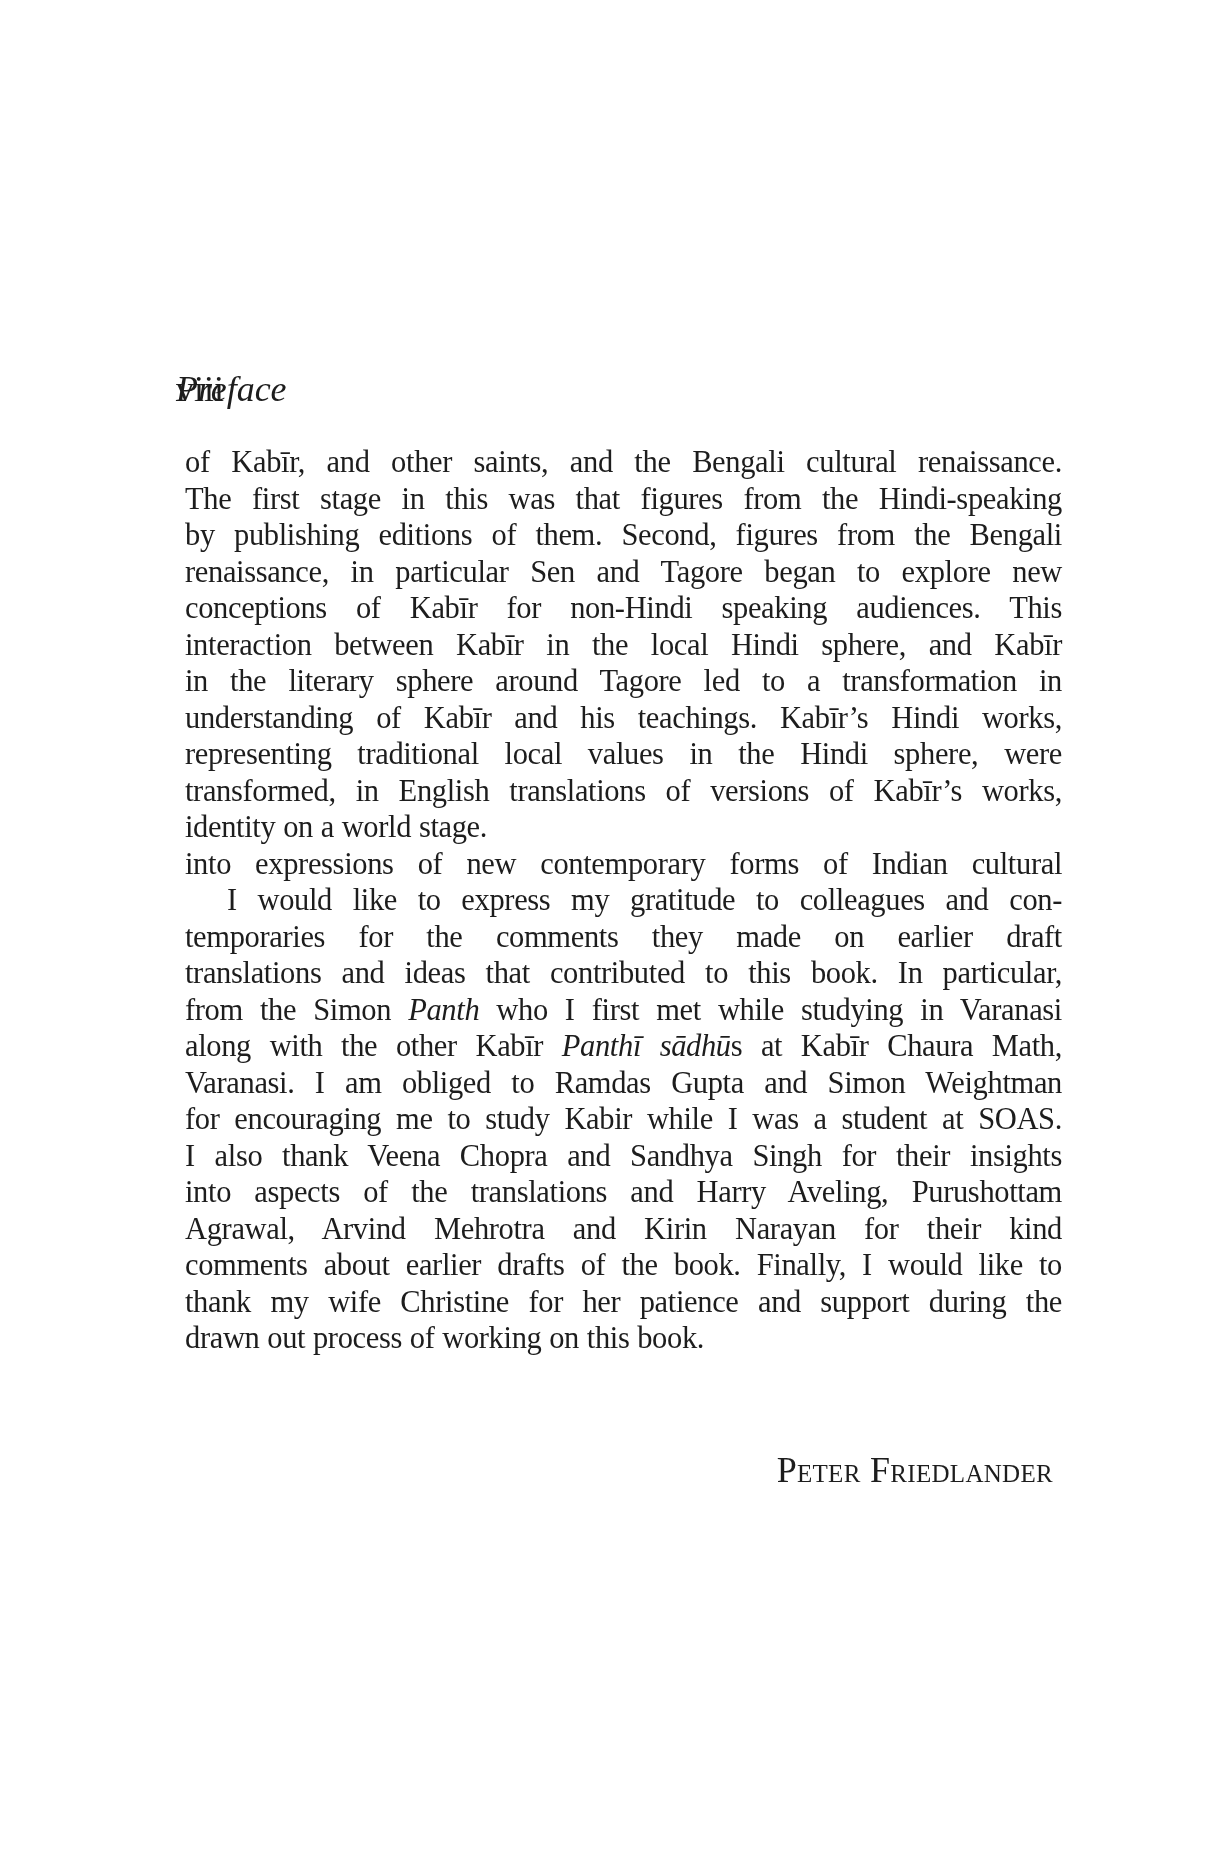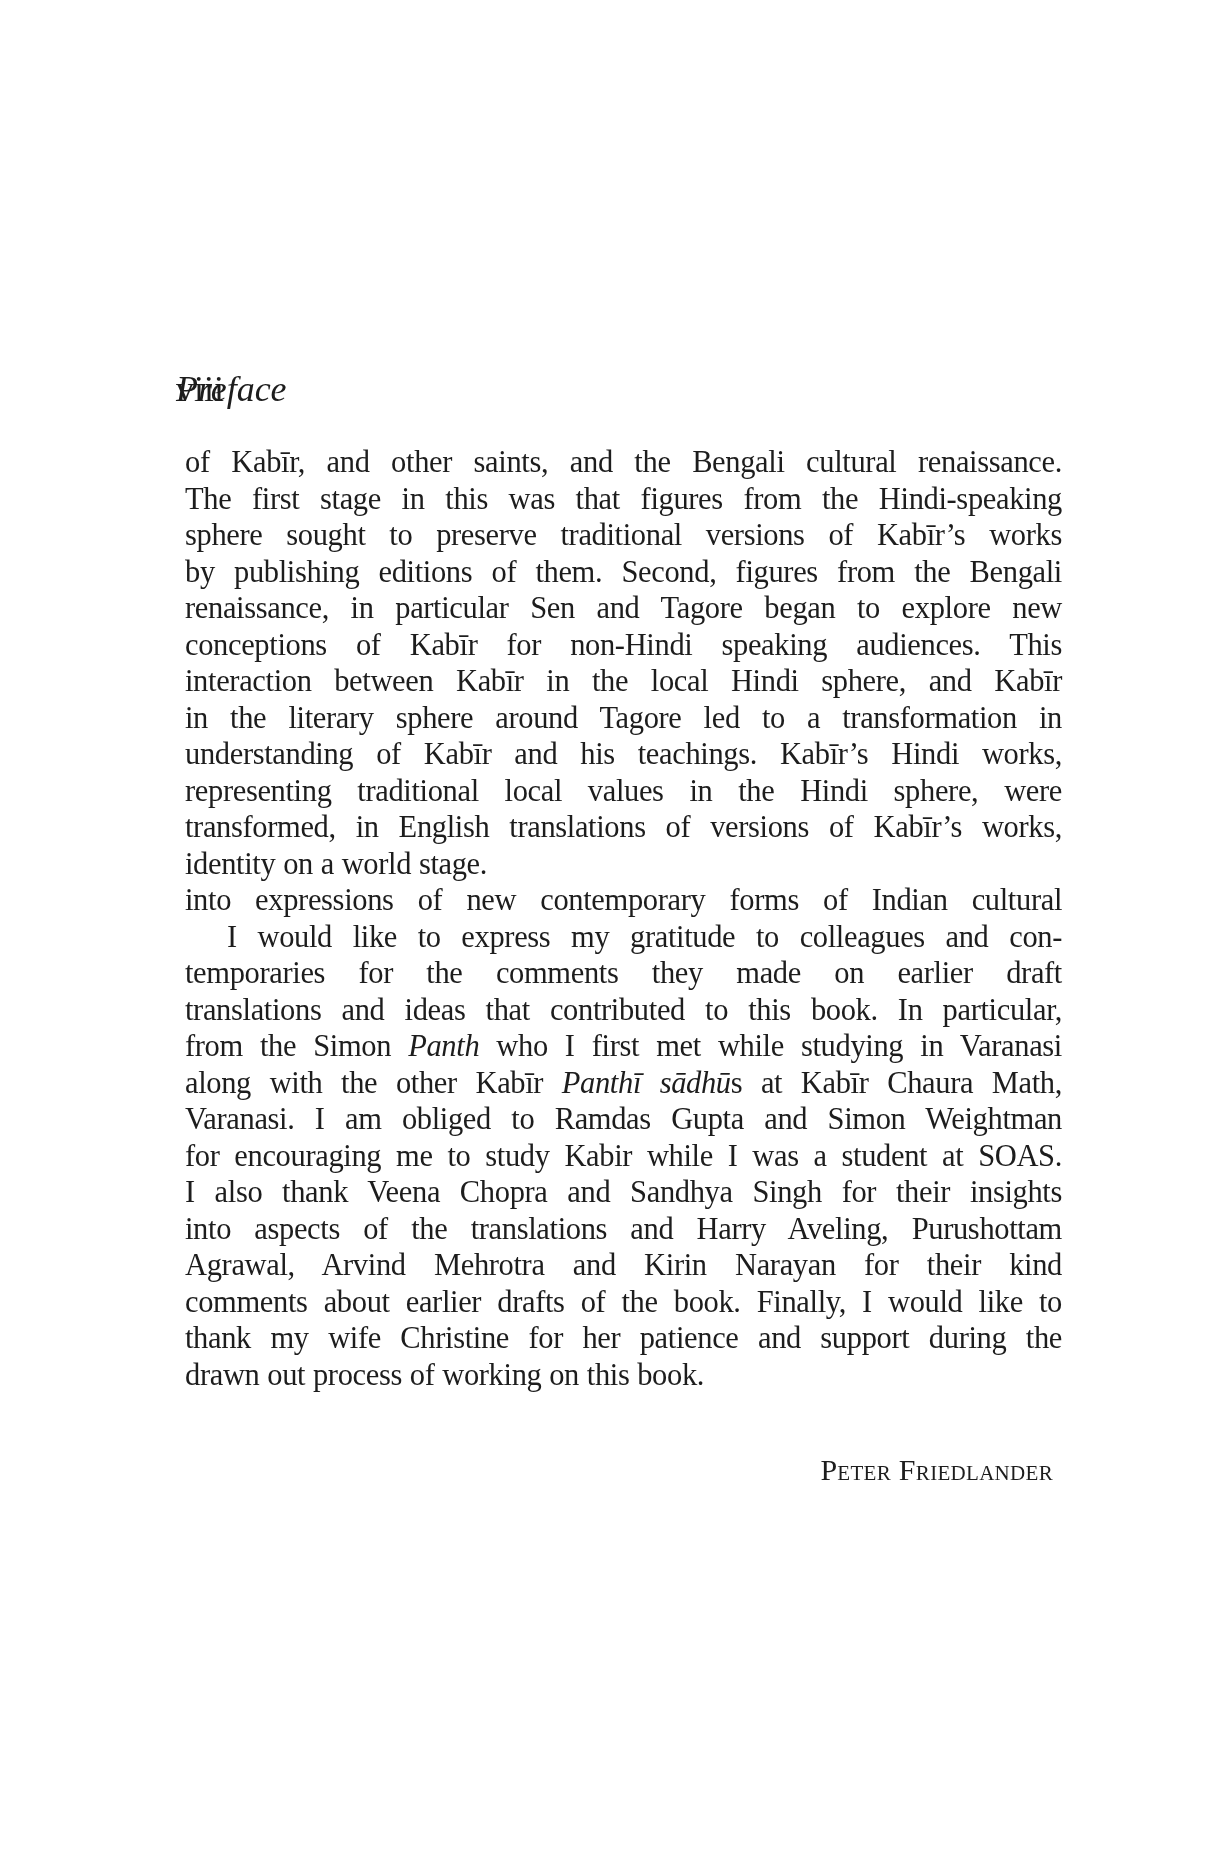--- a/index.html
+++ b/index.html
@@ -70,40 +70,39 @@
     .line.indent {
       padding-left: 42px;
     }
     .seg-italic {
       font-style: italic;
     }
     .signature {
       position: absolute;
       top: 1452px;
       right: 0;
-      font-size: 30px;
+      font-size: 36px;
       line-height: 36px;
       font-variant: small-caps;
       letter-spacing: 0.3px;
     }
   </style>
 </head>
 <body>
 
 <div class="page">
   <div class="running-head">
     <span class="folio">viii</span>
     <span class="running-title">Preface</span>
   </div>
 
   <div class="body-text" id="body-text">
       <div>
         <span class="line"><span>of Kabīr, and other saints, and the Bengali cultural renaissance.</span></span>
         <span class="line"><span>The first stage in this was that figures from the Hindi-speaking</span></span>
-        <span class="line"><span>sphere sought to preserve traditional versions of Kabīr’s works</span></span>
         <span class="line"><span>by publishing editions of them. Second, figures from the Bengali</span></span>
         <span class="line"><span>renaissance, in particular Sen and Tagore began to explore new</span></span>
         <span class="line"><span>conceptions of Kabīr for non-Hindi speaking audiences. This</span></span>
         <span class="line"><span>interaction between Kabīr in the local Hindi sphere, and Kabīr</span></span>
         <span class="line"><span>in the literary sphere around Tagore led to a transformation in</span></span>
         <span class="line"><span>understanding of Kabīr and his teachings. Kabīr’s Hindi works,</span></span>
         <span class="line"><span>representing traditional local values in the Hindi sphere, were</span></span>
         <span class="line"><span>transformed, in English translations of versions of Kabīr’s works,</span></span>
         <span class="line last"><span>identity on a world stage.</span></span>
         <span class="line"><span>into expressions of new contemporary forms of Indian cultural</span></span>

